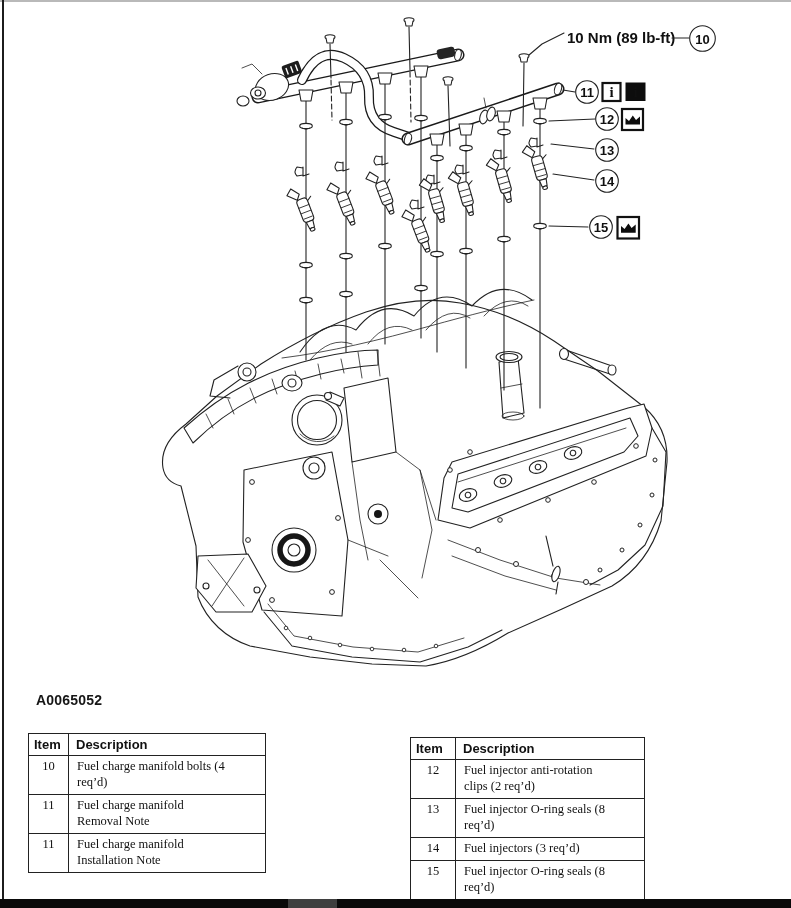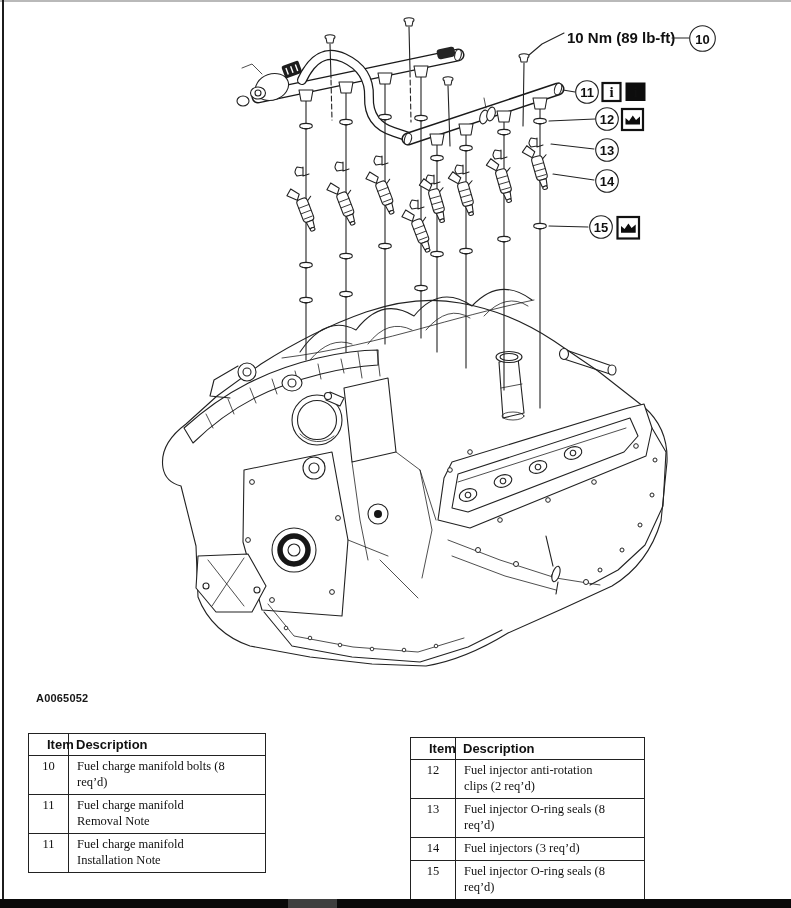--- a/index.html
+++ b/index.html
@@ -12,29 +12,29 @@
 
   svg.diagram{position:absolute;left:0;top:0;}
   svg .ln{fill:none;stroke:#222;stroke-width:1.1;stroke-linecap:round;stroke-linejoin:round;}
   svg .wh{fill:#ffffff;}
   svg .thin{stroke-width:0.8;}
   svg text{font-family:"Liberation Sans",sans-serif;font-weight:bold;fill:#101010;}
   svg text.callout-num{font-size:13px;text-anchor:middle;}
   svg text.torque{font-size:15px;}
   svg text.info-glyph{font-family:"Liberation Serif",serif;font-size:15px;text-anchor:middle;}
 
-  .figure-code{position:absolute;left:36px;top:692px;font-size:11px;font-weight:bold;color:#161616;
+  .figure-code{position:absolute;left:36px;top:692px;font-size:14px;font-weight:bold;color:#161616;
                letter-spacing:.2px;}
 
   table.parts{position:absolute;border-collapse:collapse;table-layout:fixed;
               font-family:"Liberation Serif",serif;font-size:12.5px;color:#111;}
   table.parts td,table.parts th{border:1.5px solid #222;vertical-align:top;}
   table.parts th{font-family:"Liberation Sans",sans-serif;font-size:13px;font-weight:bold;
                  text-align:left;padding:3px 0 3px 7px;}
-  table.parts th.item-h{padding-left:18px;}
+  table.parts th.item-h{padding-left:5px;}
   table.parts td.item{ text-align:center;padding:3px 0 3px 0;}
   table.parts td.desc{ padding:2px 2px 4px 8px;line-height:16px;white-space:pre-line;}
   #table-left{left:28px;top:733px;width:237px;}
   #table-right{left:410px;top:737px;width:234px;}
   #table-left .col-item{width:40px;} #table-left .col-desc{width:197px;}
   #table-right .col-item{width:45px;} #table-right .col-desc{width:189px;}
 </style>
 </head>
 <body>
 
@@ -450,21 +450,21 @@
         <col class="col-item">
         <col class="col-desc">
       </colgroup>
     <tbody>
         <tr>
       <th class="item-h">Item</th>
       <th>Description</th>
     </tr>
     <tr>
       <td class="item">10</td>
-      <td class="desc">Fuel charge manifold bolts (8
+      <td class="desc">Fuel charge manifold bolts (4
 req’d)</td>
     </tr>
     <tr>
       <td class="item">11</td>
       <td class="desc">Fuel charge manifold
 Removal Note</td>
     </tr>
     <tr>
       <td class="item">11</td>
       <td class="desc">Fuel charge manifold

